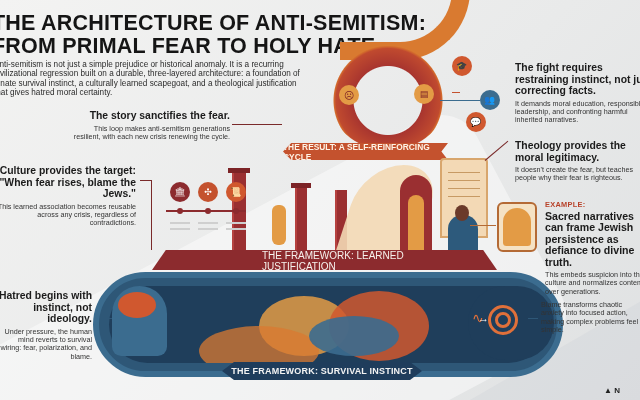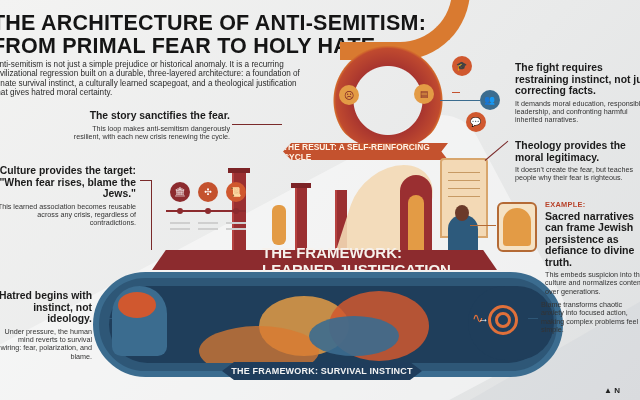--- a/index.html
+++ b/index.html
@@ -67,21 +67,21 @@
     clip-path: polygon(6% 0, 94% 0, 100% 50%, 94% 100%, 6% 100%, 0 50%);
   }
 
   
   .framework-base {
     left: 152px; top: 250px; width: 345px; height: 20px; background: #8c2b2e;
     clip-path: polygon(4% 0, 96% 0, 100% 100%, 0 100%);
   }
   .framework-banner {
     left: 262px; top: 252px; width: 200px; height: 18px; color: #f6f1ec;
-    font-weight: 700; font-size: 15px; display: flex; align-items: center; justify-content: center;
+    font-weight: 400; font-size: 10px; display: flex; align-items: center; justify-content: center;
   }
   .pillar { position: absolute; background: #9a2f31; border-left: 2px solid #b5413f; }
   .pillar-cap { position: absolute; background: #7c2326; height: 5px; }
 
   
   .result-banner {
     left: 283px; top: 143px; width: 165px; height: 17px; background: #c4522e; color: #fff3e6;
     font-weight: 700; font-size: 8.4px; display: flex; align-items: center; justify-content: center;
     clip-path: polygon(5% 0, 100% 0, 96% 50%, 100% 100%, 5% 100%, 0 50%);
   }
@@ -212,21 +212,21 @@
 <div class="line" style="left:232px;top:124px;width:50px;height:1px;"></div>
 <div class="line" style="left:140px;top:180px;width:12px;height:1px;"></div>
 <div class="line" style="left:151px;top:180px;width:1px;height:70px;"></div>
 <div class="line" style="left:100px;top:318px;width:12px;height:1px;background:#2e5777;"></div>
 <div class="line" style="left:528px;top:318px;width:10px;height:1px;background:#2e5777;"></div>
 <div class="line" style="left:485px;top:160px;width:30px;height:1px;transform:rotate(-40deg);transform-origin:left;"></div>
 <div class="line" style="left:470px;top:225px;width:26px;height:1px;background:#b46a35;"></div>
 
 <div class="abs c-fear right-align">
   <div class="callout-head">The story sanctifies the fear.</div>
-  <div class="callout-body">This loop makes anti-semitism dangerously resilient, with each new crisis renewing the cycle.</div>
+  <div class="callout-body">This loop makes anti-semitism generations resilient, with each new crisis renewing the cycle.</div>
 </div>
 
 <div class="abs c-culture right-align">
   <div class="callout-head">Culture provides the target:</div>
   <div class="callout-head">"When fear rises, blame the Jews."</div>
   <div class="callout-body">This learned association becomes reusable across any crisis, regardless of contradictions.</div>
 </div>
 
 <div class="abs c-hatred right-align">
   <div class="callout-head">Hatred begins with instinct, not ideology.</div>

